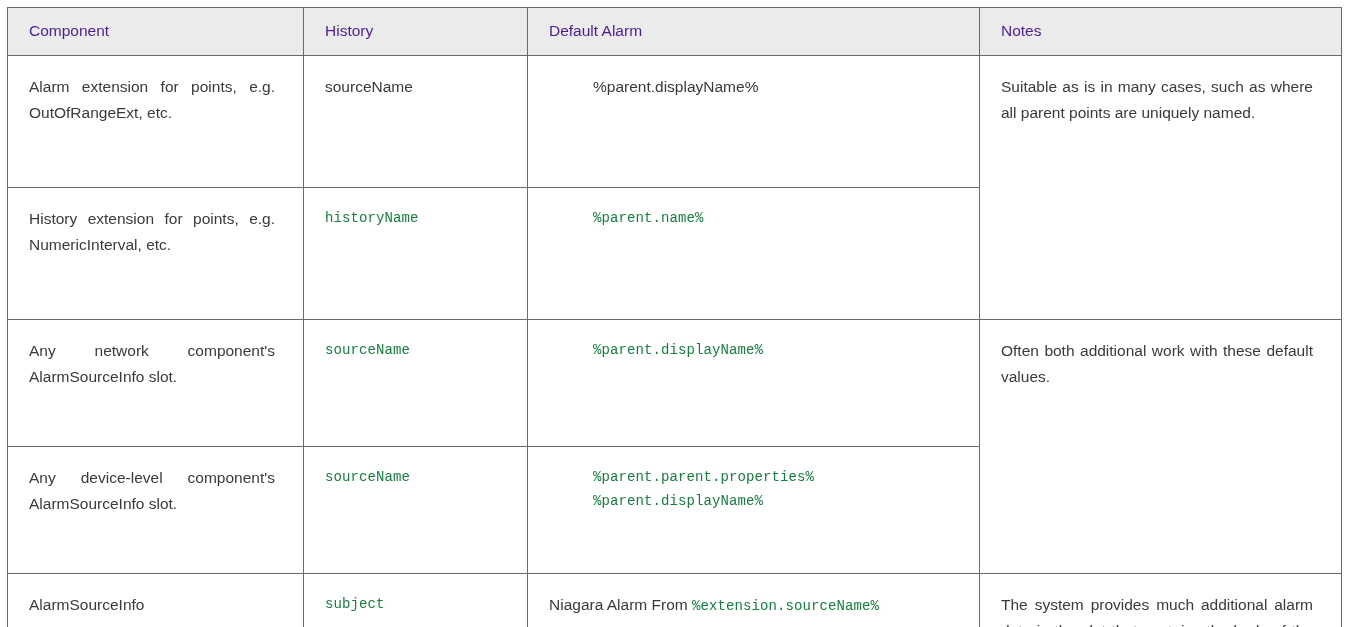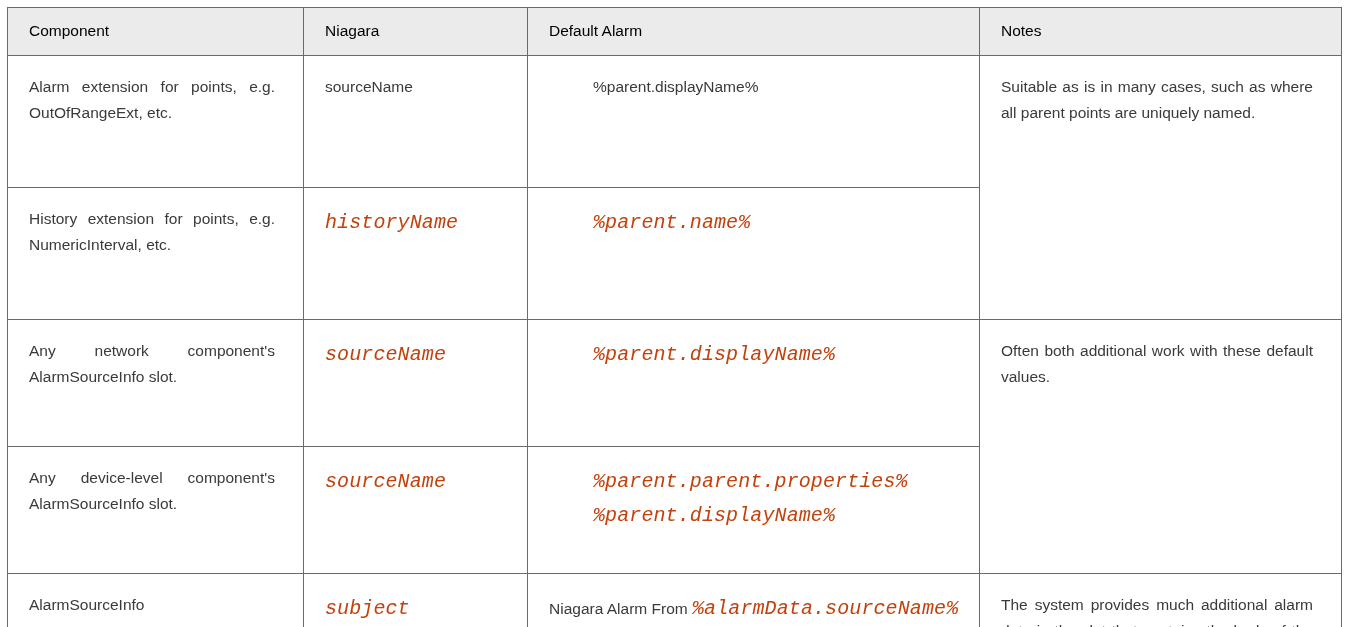--- a/index.html
+++ b/index.html
@@ -37,45 +37,44 @@
     font-size: 15.5px;
     line-height: 1.72;
     text-align: justify;
     text-justify: inter-word;
     color: #3a3a3a;
     background: #ffffff;
   }
 
   table.script-table thead th {
     background: #ebebeb;
-    color: #000000;
+    color: #4c1d95;
     font-weight: normal;
     font-size: 15.5px;
     text-align: left;
     padding: 10px 20px 10px 21px;
     height: 24px;
     vertical-align: middle;
   }
 
   
   col.c-component { width: 296px; }
   col.c-property  { width: 224px; }
   col.c-script    { width: 452px; }
   col.c-notes     { width: 362px; }
 
   .cell-inner {
     display: block;
   }
 
   .mono {
     font-family: "Liberation Mono", "DejaVu Sans Mono", monospace;
-    font-size: 20px;
+    font-size: 14px;
     letter-spacing: 0.1px;
-    color: #c2410c;
-    font-style: italic;
+    color: #15803d;
   }
 
   .sans {
     font-family: "Liberation Sans", sans-serif;
     font-size: 15.5px;
     color: #3a3a3a;
   }
 
   .nowrap-left {
     text-align: left;
@@ -99,21 +98,21 @@
   <table class="script-table">
     <colgroup>
       <col class="c-component">
       <col class="c-property">
       <col class="c-script">
       <col class="c-notes">
     </colgroup>
     <thead>
       <tr>
         <th>Component</th>
-        <th>Niagara</th>
+        <th>History</th>
         <th>Default Alarm</th>
         <th>Notes</th>
       </tr>
     </thead>
     <tbody>
 
       <tr class="row-1">
         <td>
           <span class="cell-inner sans">Alarm extension for points, e.g. OutOfRangeExt, etc.</span>
         </td>
@@ -169,21 +168,21 @@
       </tr>
 
       <tr class="row-5">
         <td>
           <span class="cell-inner sans">AlarmSourceInfo</span>
         </td>
         <td class="nowrap-left">
           <span class="cell-inner mono">subject</span>
         </td>
         <td class="nowrap-left">
-          <span class="mixed-line"><span class="sans">Niagara Alarm From </span><span class="mono">%alarmData.sourceName%</span></span>
+          <span class="mixed-line"><span class="sans">Niagara Alarm From </span><span class="mono">%extension.sourceName%</span></span>
         </td>
         <td>
           <span class="cell-inner sans">The system provides much additional alarm data in the slot that contains the body of the email.</span>
         </td>
       </tr>
 
     </tbody>
   </table>
 </div>
 

